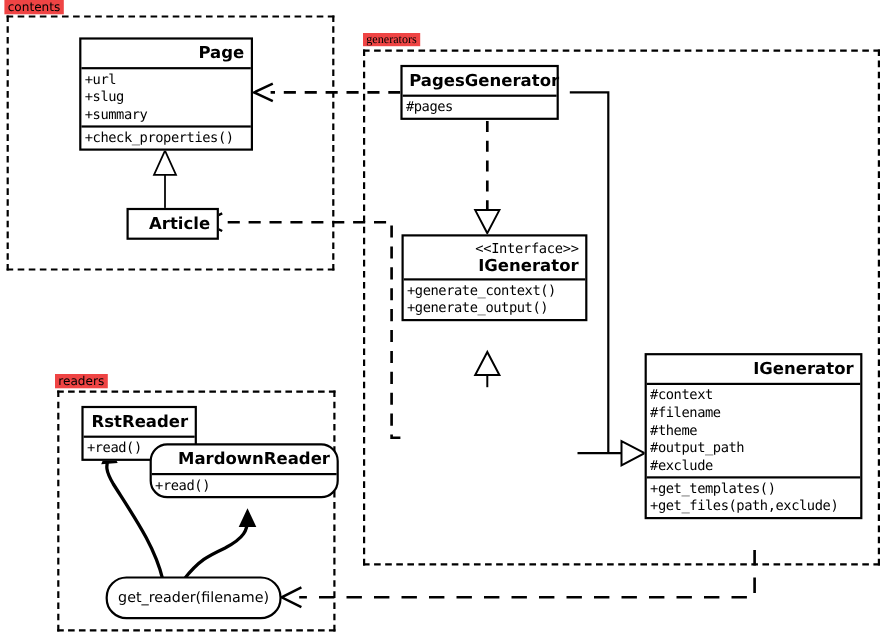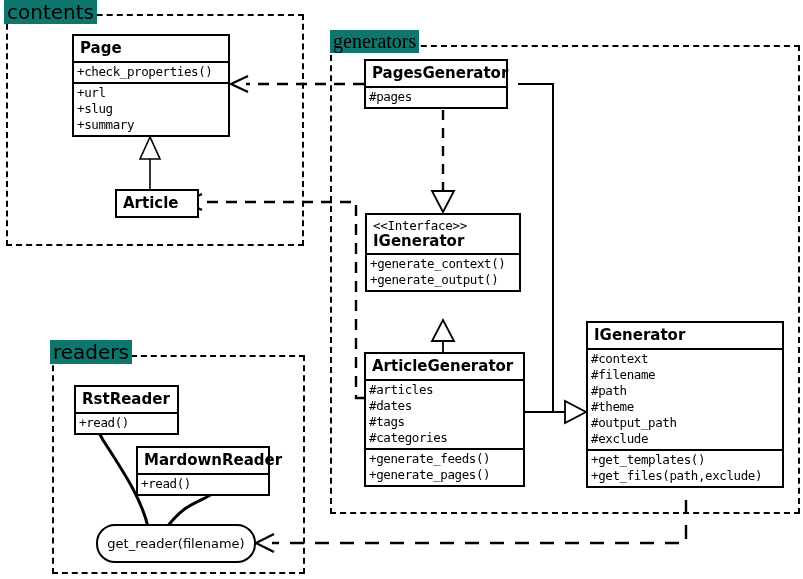--- a/index.html
+++ b/index.html
@@ -26,36 +26,36 @@
   
   .pkg {
     position: absolute;
     box-sizing: border-box;
     border: 2px solid #000;
     background: transparent;
   }
   .pkg-label {
     position: absolute;
     font-family: "DejaVu Sans", sans-serif;
-    font-size: 20px;
-    color: #000;
-    background: #0f766e;
+    font-size: 11px;
+    color: #000;
+    background: #ef4444;
     padding: 0 3px;
     white-space: nowrap;
   }
   
   .cls {
     position: absolute;
     box-sizing: border-box;
     border: 2px solid #000;
     background: #ffffff;
     z-index: 5;
   }
   .cls .name {
-    text-align: left;
+    text-align: right;
     font-weight: bold;
     font-size: 15px;
     font-family: "DejaVu Sans", sans-serif;
     color: #000;
     padding: 4px 6px 4px 6px;
     line-height: 1.1;
     white-space: nowrap;
   }
   .cls .stereo {
     display: block;
@@ -154,89 +154,75 @@
 
     <g>
       <path d="M 167 527 C 181 509 190 505 205 498 C 222 489 225 482 225 472" fill="none" stroke="#000" stroke-width="3"></path>
       <polygon points="225,462 217,479 233,479" fill="#000"></polygon>
     </g>
   </svg>
 
   <div class="cls" style="left:72px; top:34px; width:158px;">
     <div class="name">Page</div>
     <div class="compartment sep">
-      <div>+check_properties()</div>
-    </div>
-    <div class="compartment sep">
       <div>+url</div>
       <div>+slug</div>
       <div>+summary</div>
     </div>
+    <div class="compartment sep">
+      <div>+check_properties()</div>
+    </div>
   </div>
 
   <div class="cls" style="left:115px; top:189px; width:84px;">
     <div class="name">Article</div>
   </div>
 
   <div class="cls" style="left:364px; top:59px; width:144px;">
     <div class="name">PagesGenerator</div>
     <div class="compartment sep">
       <div>#pages</div>
     </div>
   </div>
 
-  <div class="cls" style="left:365px; top:213px; width:156px;">
+  <div class="cls" style="left:365px; top:213px; width:169px;">
     <div class="name">
       <span class="stereo">&lt;&lt;Interface&gt;&gt;</span>
       <span>IGenerator</span>
     </div>
     <div class="compartment sep">
       <div>+generate_context()</div>
       <div>+generate_output()</div>
     </div>
   </div>
 
-  <div class="cls" style="left:364px; top:352px; width:161px;">
-    <div class="name">ArticleGenerator</div>
-    <div class="compartment sep">
-      <div>#articles</div>
-      <div>#dates</div>
-      <div>#tags</div>
-      <div>#categories</div>
-    </div>
-    <div class="compartment sep">
-      <div>+generate_feeds()</div>
-      <div>+generate_pages()</div>
-    </div>
-  </div>
 
   <div class="cls" style="left:586px; top:321px; width:198px;">
     <div class="name">IGenerator</div>
     <div class="compartment sep">
       <div>#context</div>
       <div>#filename</div>
-      <div>#path</div>
       <div>#theme</div>
       <div>#output_path</div>
       <div>#exclude</div>
     </div>
     <div class="compartment sep">
       <div>+get_templates()</div>
       <div>+get_files(path,exclude)</div>
     </div>
   </div>
 
-  <div class="cls" style="left:74px; top:385px; width:105px;">
+  <div class="cls" style="left:74px; top:369px; width:105px;">
     <div class="name">RstReader</div>
     <div class="compartment sep">
       <div>+read()</div>
     </div>
   </div>
 
-  <div class="cls" style="left:136px; top:446px; width:134px;">
+  <div class="cls" style="left:136px; top:403px; width:172px;border-radius:16px;">
     <div class="name">MardownReader</div>
     <div class="compartment sep">
       <div>+read()</div>
     </div>
   </div>
 
   <div class="plainbox" style="left:96px; top:524px; width:160px; height:39px;border-radius:19px;">
     <span>get_reader(filename)</span>
   </div>
 

